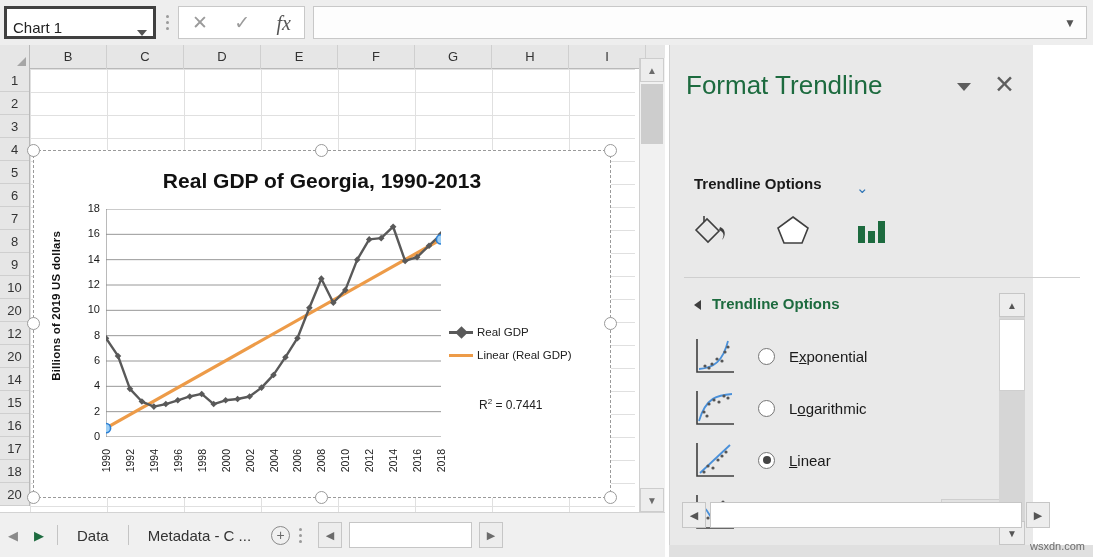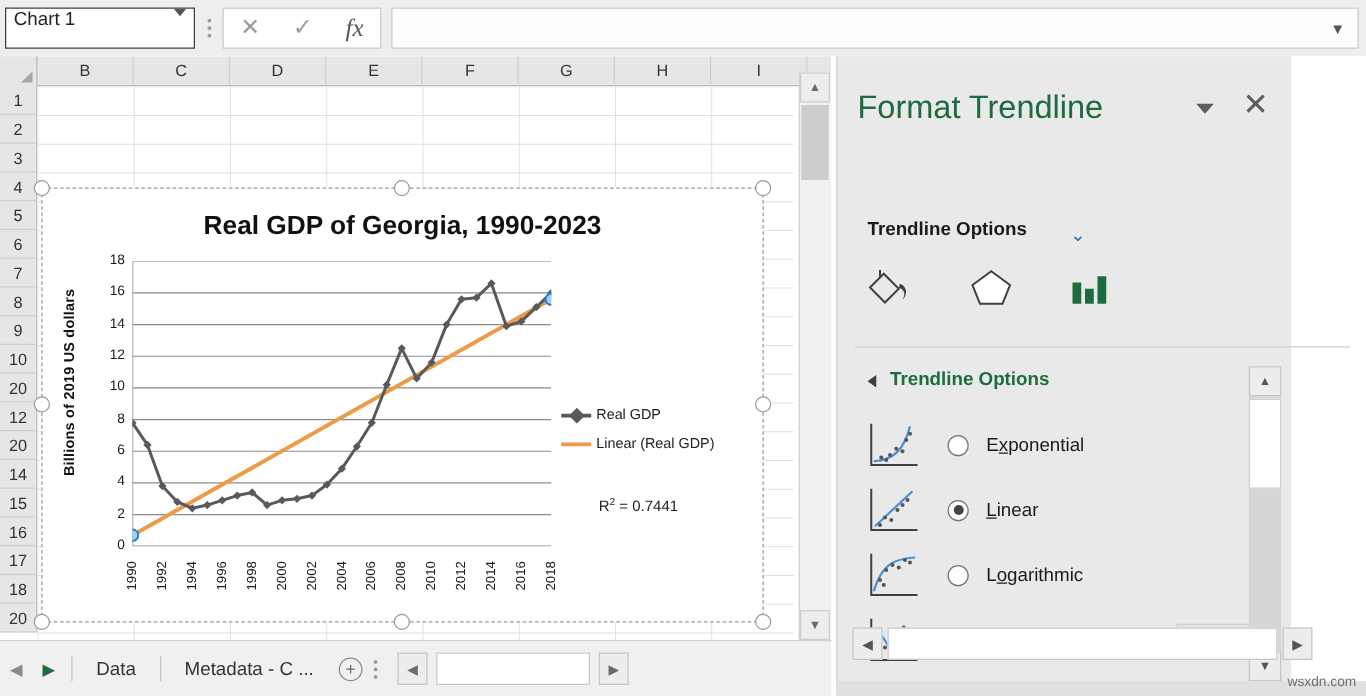--- a/index.html
+++ b/index.html
@@ -13,22 +13,22 @@
   }
 
   
   .topbar {
     position:absolute; left:0; top:0; width:1093px; height:45px;
     background:#eeeeee;
     display:flex; align-items:center;
   }
   .namebox {
     margin-left:4px; width:152px; height:33px;
-    background:#ffffff; border:1px solid #404040;
-    display:flex; align-items:flex-start; padding:0 6px;
+    background:#ffffff; border:3px solid #404040;
+    display:flex; align-items:flex-end; padding:0 6px;
     font-size:15px; color:#222;
   }
   .namebox .nb-text { flex:1; white-space:nowrap; overflow:hidden; }
   .caret-down {
     width:0;height:0;border-left:5px solid transparent;border-right:5px solid transparent;
     border-top:6px solid #555; margin-left:6px;
   }
   .vdots {
     width:22px; height:33px; display:flex; flex-direction:column;
     align-items:center; justify-content:center; gap:3px;
@@ -333,21 +333,21 @@
   <div class="chart-obj">
     <div class="handle h-tl"></div>
     <div class="handle h-tc"></div>
     <div class="handle h-tr"></div>
     <div class="handle h-ml"></div>
     <div class="handle h-mr"></div>
     <div class="handle h-bl"></div>
     <div class="handle h-bc"></div>
     <div class="handle h-br"></div>
 
-    <div class="chart-title">Real GDP of Georgia, 1990-2023</div>
+    <div class="chart-title">Real GDP of Georgia, 1990-2013</div>
     <div class="ylabel">Billions of 2019 US dollars</div>
 
     <div class="plotbox">
       <svg id="plot-svg" width="335" height="228" viewBox="0 0 335 228">
           <line x1="0" y1="228" x2="335" y2="228" stroke="#8c8c8c" stroke-width="1.2"></line>
           <line x1="0" y1="202.66666666666666" x2="335" y2="202.66666666666666" stroke="#8c8c8c" stroke-width="0.9"></line>
           <line x1="0" y1="177.33333333333334" x2="335" y2="177.33333333333334" stroke="#8c8c8c" stroke-width="0.9"></line>
           <line x1="0" y1="152" x2="335" y2="152" stroke="#8c8c8c" stroke-width="0.9"></line>
           <line x1="0" y1="126.66666666666667" x2="335" y2="126.66666666666667" stroke="#8c8c8c" stroke-width="0.9"></line>
           <line x1="0" y1="101.33333333333333" x2="335" y2="101.33333333333333" stroke="#8c8c8c" stroke-width="0.9"></line>
@@ -546,49 +546,49 @@
         </svg>
       </span>
       <span class="radio"></span>
       <span class="opt-label">E<u>x</u>ponential</span>
     </div>
 
     <div class="opt">
       <span class="opt-thumb">
         <svg width="44" height="42" viewBox="0 0 44 42">
           <path d="M5 4 L5 37 L42 37" fill="none" stroke="#3f3f3f" stroke-width="1.6"></path>
-          <path d="M8 34 L38 6" fill="none" stroke="#4a90d9" stroke-width="1.8"></path>
-          <circle cx="12" cy="33" r="1.6" fill="#555"></circle>
-            <circle cx="16" cy="27" r="1.6" fill="#555"></circle>
-          <circle cx="21" cy="29" r="1.6" fill="#555"></circle>
-            <circle cx="26" cy="21" r="1.6" fill="#555"></circle>
-          <circle cx="30" cy="17" r="1.6" fill="#555"></circle>
-            <circle cx="34" cy="13" r="1.6" fill="#555"></circle>
-        </svg>
-      </span>
-      <span class="radio on"></span>
-      <span class="opt-label"><u>L</u>inear</span>
-    </div>
-
-    <div class="opt">
-      <span class="opt-thumb">
-        <svg width="44" height="42" viewBox="0 0 44 42">
-          <path d="M5 4 L5 37 L42 37" fill="none" stroke="#3f3f3f" stroke-width="1.6"></path>
           <path d="M7 34 C14 10 26 8 40 7" fill="none" stroke="#4a90d9" stroke-width="1.8"></path>
           <circle cx="12" cy="25" r="1.6" fill="#555"></circle>
             <circle cx="17" cy="17" r="1.6" fill="#555"></circle>
           <circle cx="22" cy="13" r="1.6" fill="#555"></circle>
             <circle cx="27" cy="15" r="1.6" fill="#555"></circle>
           <circle cx="32" cy="9" r="1.6" fill="#555"></circle>
             <circle cx="36" cy="11" r="1.6" fill="#555"></circle>
           <circle cx="15" cy="29" r="1.6" fill="#555"></circle>
         </svg>
       </span>
       <span class="radio"></span>
       <span class="opt-label">L<u>o</u>garithmic</span>
+    </div>
+
+    <div class="opt">
+      <span class="opt-thumb">
+        <svg width="44" height="42" viewBox="0 0 44 42">
+          <path d="M5 4 L5 37 L42 37" fill="none" stroke="#3f3f3f" stroke-width="1.6"></path>
+          <path d="M8 34 L38 6" fill="none" stroke="#4a90d9" stroke-width="1.8"></path>
+          <circle cx="12" cy="33" r="1.6" fill="#555"></circle>
+            <circle cx="16" cy="27" r="1.6" fill="#555"></circle>
+          <circle cx="21" cy="29" r="1.6" fill="#555"></circle>
+            <circle cx="26" cy="21" r="1.6" fill="#555"></circle>
+          <circle cx="30" cy="17" r="1.6" fill="#555"></circle>
+            <circle cx="34" cy="13" r="1.6" fill="#555"></circle>
+        </svg>
+      </span>
+      <span class="radio on"></span>
+      <span class="opt-label"><u>L</u>inear</span>
     </div>
 
     <div class="opt">
       <span class="opt-thumb">
         <svg width="44" height="42" viewBox="0 0 44 42">
           <path d="M5 4 L5 37 L42 37" fill="none" stroke="#3f3f3f" stroke-width="1.6"></path>
           <path d="M8 22 C13 6 18 32 24 30 C30 28 31 10 38 33" fill="none" stroke="#4a90d9" stroke-width="1.8"></path>
           <circle cx="11" cy="14" r="1.6" fill="#555"></circle>
             <circle cx="16" cy="27" r="1.6" fill="#555"></circle>
           <circle cx="21" cy="33" r="1.6" fill="#555"></circle>

